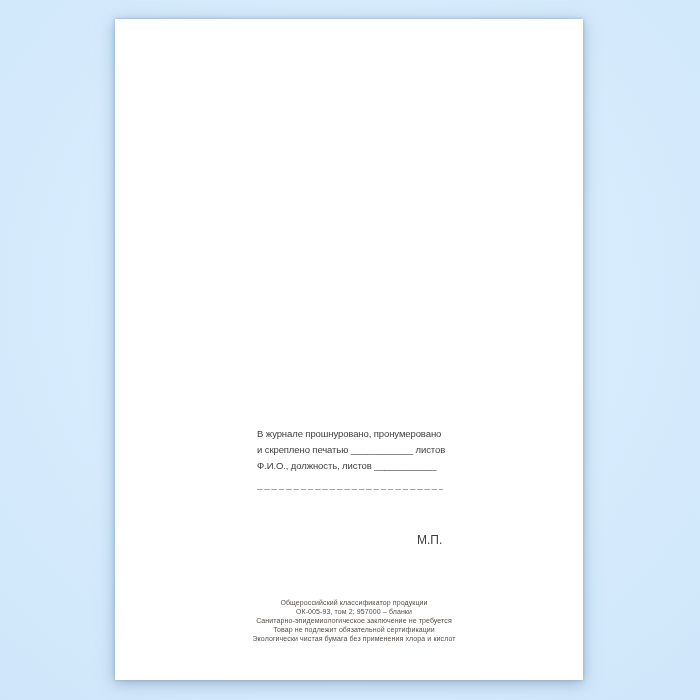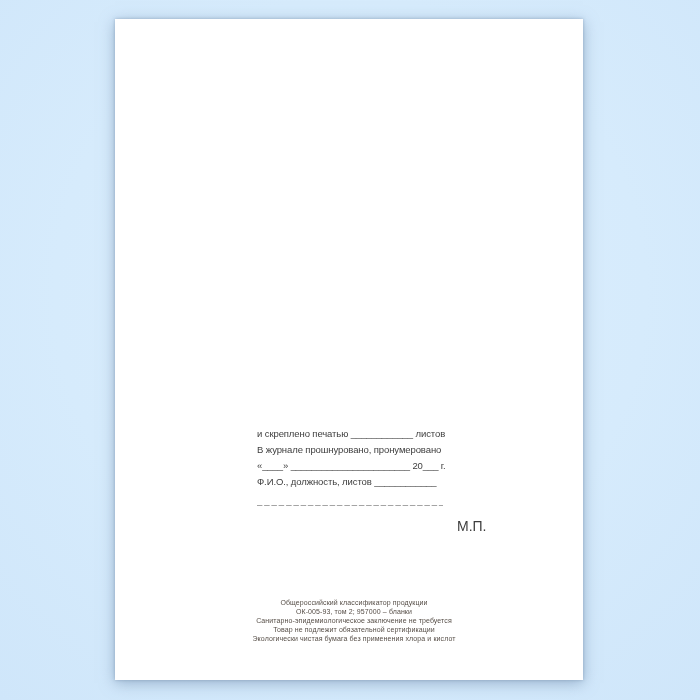--- a/index.html
+++ b/index.html
@@ -38,47 +38,45 @@
   .stamp-line.dashed {
     margin-top: 3px;
     letter-spacing: 2px;
     color: #6a6a6a;
     overflow: hidden;
     width: 186px;
   }
   .seal {
     position: absolute;
     left: 302px;
-    top: 499px;
+    top: 514px;
     color: #3d3d3d;
-    font-size: 14px;
-    margin-left: 40px;
+    font-size: 12px;
   }
   .footer {
     position: absolute;
     left: 0;
     right: 0;
     top: 579px;
     text-align: center;
     transform: translateX(5px);
     color: #564e47;
     font-size: 7px;
     line-height: 9px;
     letter-spacing: 0.1px;
   }
 </style>
 </head>
 <body>
 
 <div class="page">
 
   <div class="stamp-block">
+    <div class="stamp-line">В журнале прошнуровано, пронумеровано</div>
     <div class="stamp-line">и скреплено печатью ____________ листов</div>
-    <div class="stamp-line">В журнале прошнуровано, пронумеровано</div>
-    <div class="stamp-line">«____» _______________________ 20___ г.</div>
     <div class="stamp-line">Ф.И.О., должность, листов ____________</div>
     <div class="stamp-line dashed">___________________________</div>
   </div>
 
   <div class="seal">М.П.</div>
 
   <div class="footer">
     <div>Общероссийский классификатор продукции</div>
     <div>ОК-005-93, том 2; 957000 – бланки</div>
     <div>Санитарно-эпидемиологическое заключение не требуется</div>

